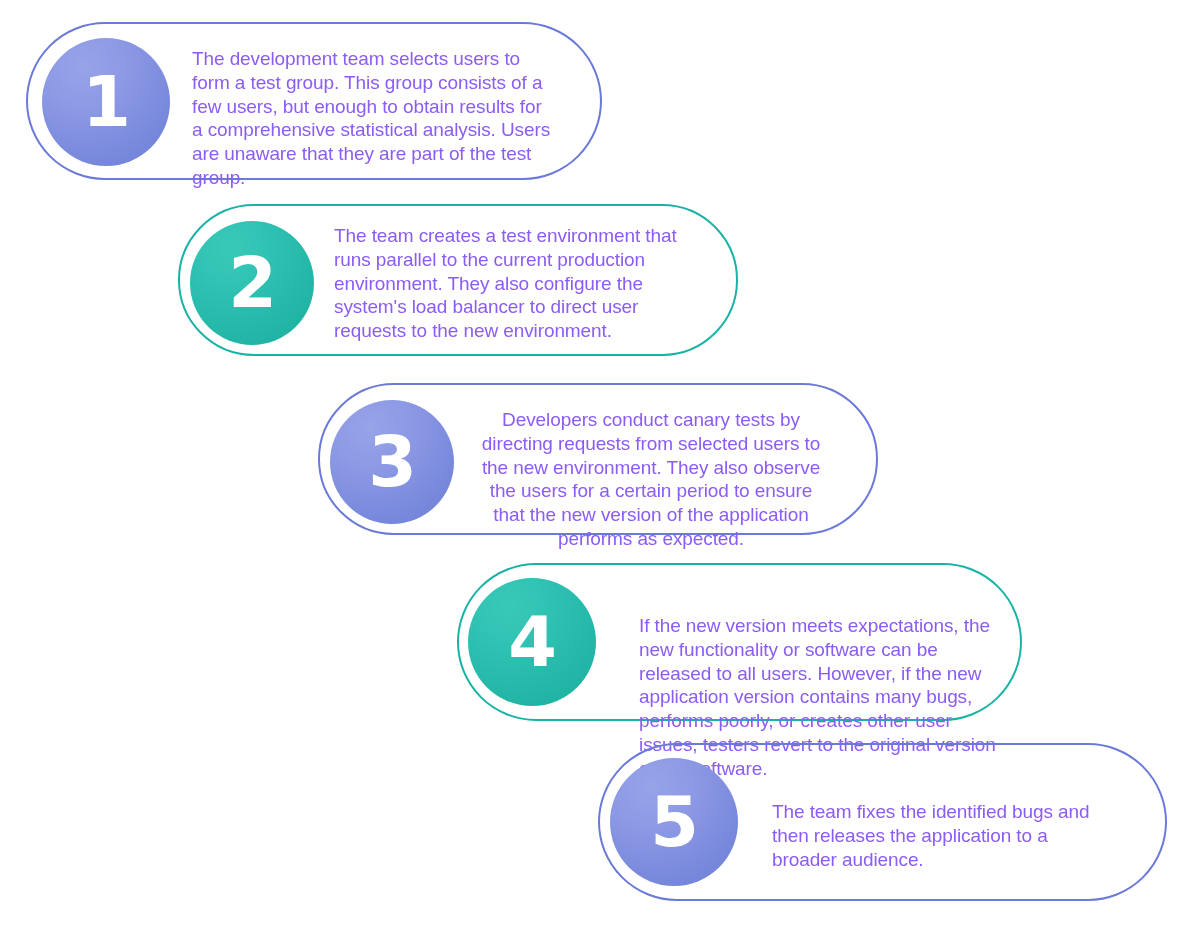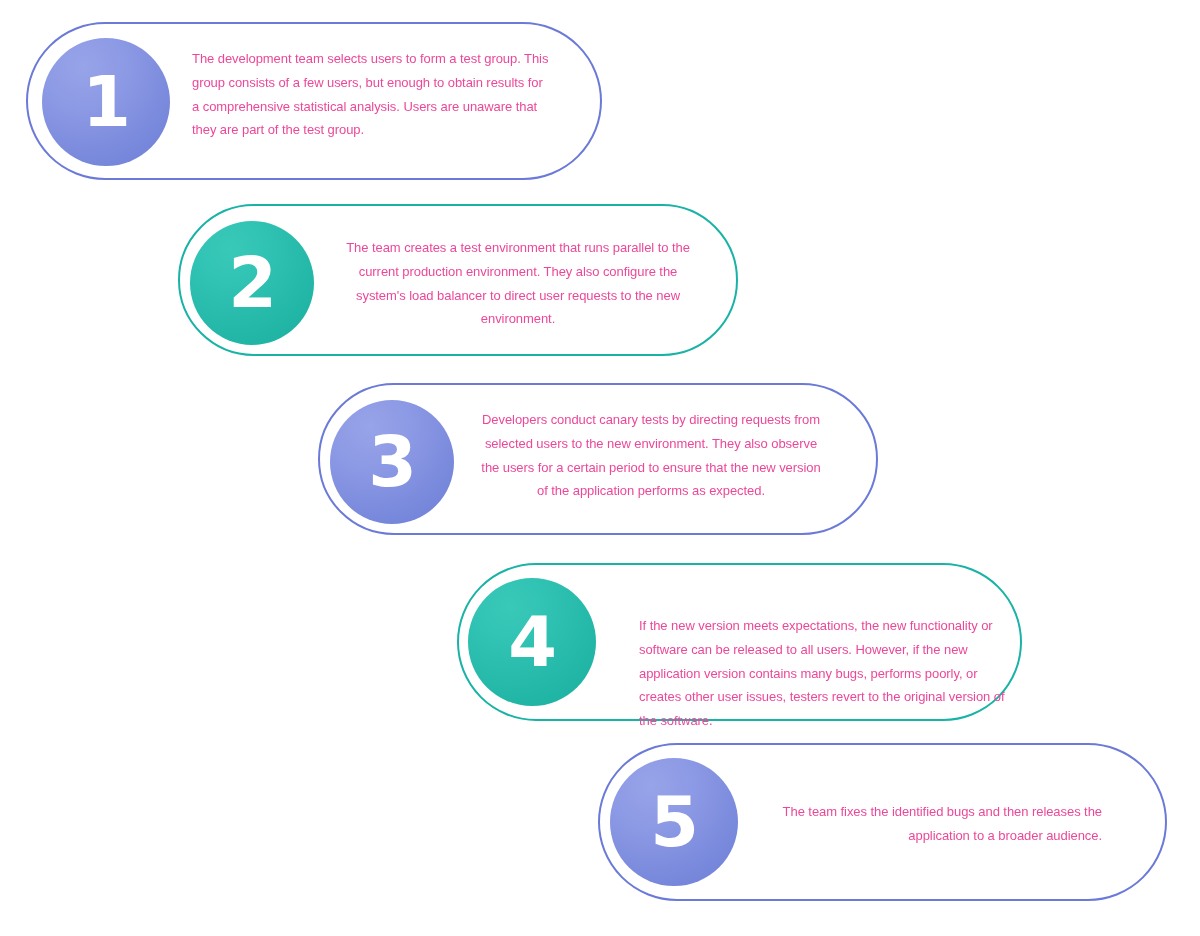--- a/index.html
+++ b/index.html
@@ -55,23 +55,23 @@
     color: #ffffff;
     font-family: "DejaVu Sans", sans-serif;
     font-weight: bold;
     line-height: 1;
     letter-spacing: -0.02em;
     user-select: none;
   }
 
   .step-text {
     position: absolute;
-    color: #ec4899;
+    color: #8b5cf6;
     font-family: "Liberation Sans", sans-serif;
-    font-size: 13px;
+    font-size: 19px;
     line-height: 23.8px;
     letter-spacing: -0.005em;
     white-space: pre-line;
   }
 </style>
 </head>
 <body>
 
 <div id="infographic">
 
@@ -80,36 +80,36 @@
   <div class="step-badge purple" style="left:42px; top:38px; width:128px; height:128px;">
     <span class="step-number" style="font-size:70px;">1</span>
   </div>
   <div class="step-text" style="left:192px; top:47px; width:360px;">The development team selects users to form a test group. This group consists of a few users, but enough to obtain results for a comprehensive statistical analysis. Users are unaware that they are part of the test group.</div>
 
   <div class="step-row teal" style="left:178px; top:204px; width:560px; height:152px;">
   </div>
   <div class="step-badge teal" style="left:190px; top:221px; width:124px; height:124px;">
     <span class="step-number" style="font-size:70px;">2</span>
   </div>
-  <div class="step-text" style="left:334px; top:236px; width:368px;text-align:center;">The team creates a test environment that runs parallel to the current production environment. They also configure the system's load balancer to direct user requests to the new environment.</div>
+  <div class="step-text" style="left:334px; top:224px; width:368px;">The team creates a test environment that runs parallel to the current production environment. They also configure the system's load balancer to direct user requests to the new environment.</div>
 
   <div class="step-row purple" style="left:318px; top:383px; width:560px; height:152px;">
   </div>
   <div class="step-badge purple" style="left:330px; top:400px; width:124px; height:124px;">
     <span class="step-number" style="font-size:70px;">3</span>
   </div>
   <div class="step-text" style="left:476px; top:408px; width:350px;text-align:center;">Developers conduct canary tests by directing requests from selected users to the new environment. They also observe the users for a certain period to ensure that the new version of the application performs as expected.</div>
 
   <div class="step-row teal" style="left:457px; top:563px; width:565px; height:158px;">
   </div>
   <div class="step-badge teal" style="left:468px; top:578px; width:128px; height:128px;">
     <span class="step-number" style="font-size:70px;">4</span>
   </div>
   <div class="step-text" style="left:639px; top:583px; width:370px;margin-top:31px;"> If the new version meets expectations, the new functionality or software can be released to all users. However, if the new application version contains many bugs, performs poorly, or creates other user issues, testers revert to the original version of the software.</div>
 
   <div class="step-row purple" style="left:598px; top:743px; width:569px; height:158px;">
   </div>
   <div class="step-badge purple" style="left:610px; top:758px; width:128px; height:128px;">
     <span class="step-number" style="font-size:70px;">5</span>
   </div>
-  <div class="step-text" style="left:772px; top:800px; width:330px;text-align:right;">The team fixes the identified bugs and then releases the application to a broader audience.</div>
+  <div class="step-text" style="left:772px; top:800px; width:330px;">The team fixes the identified bugs and then releases the application to a broader audience.</div>
 
 </div>
 
 </body></html>

